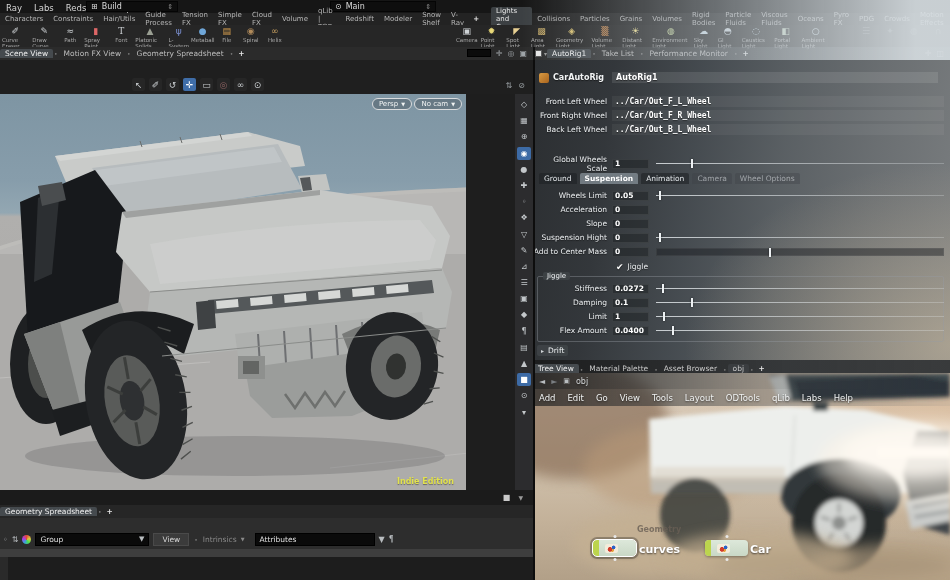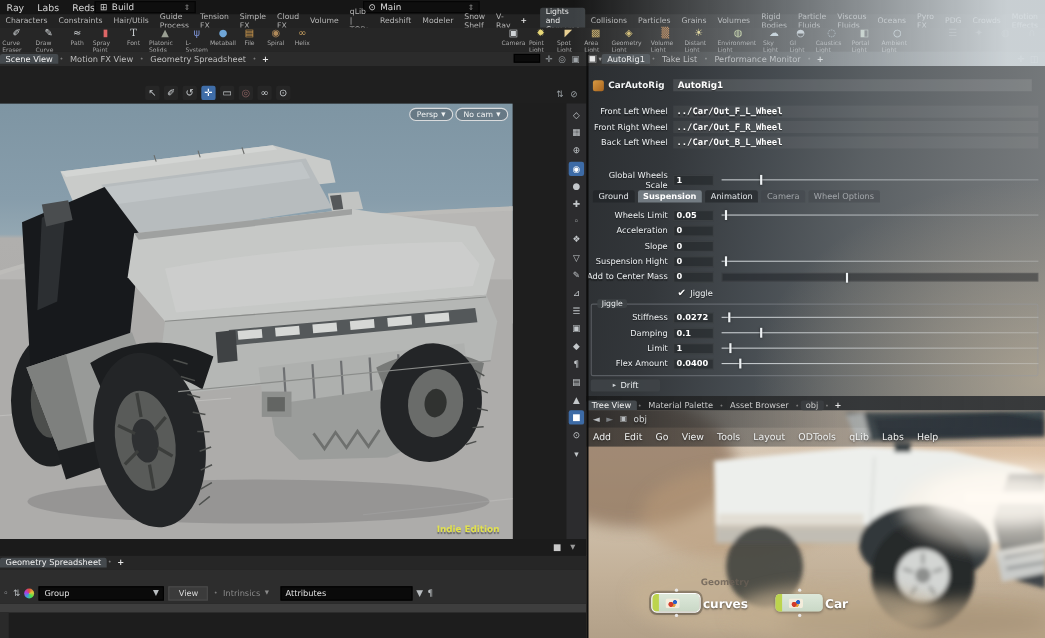--- a/index.html
+++ b/index.html
@@ -653,21 +653,21 @@
         </span>
       </div>
     <div class="prow" style="top:265px">
       <span class="plabel">Flex Amount</span>
       <span class="pval">0.0400</span>
       <span class="ptrack">
           <i class="phandle" style="left:5.5%"></i>
         </span>
       </div>
 
-    <div style="position:absolute;left:4px;top:285px;height:11px;padding:0 20px;display:flex;align-items:center;gap:4px;background:rgba(64,68,72,.85);border-radius:2px">
+    <div style="position:absolute;left:4px;top:285px;height:11px;padding:0 4px;display:flex;align-items:center;gap:4px;background:rgba(64,68,72,.85);border-radius:2px">
       <span style="font-size:6px;color:#cfd3d6">▸</span>
       <span style="font-size:7.5px;color:#eef1f3">Drift</span>
     </div>
   </div>
 
   <div id="net-tabs" class="abs">
     <span class="ptab sel">Tree View</span>
     <span class="dotsep">•</span>
     <span class="ptab">Material Palette</span>
     <span class="dotsep">•</span>

